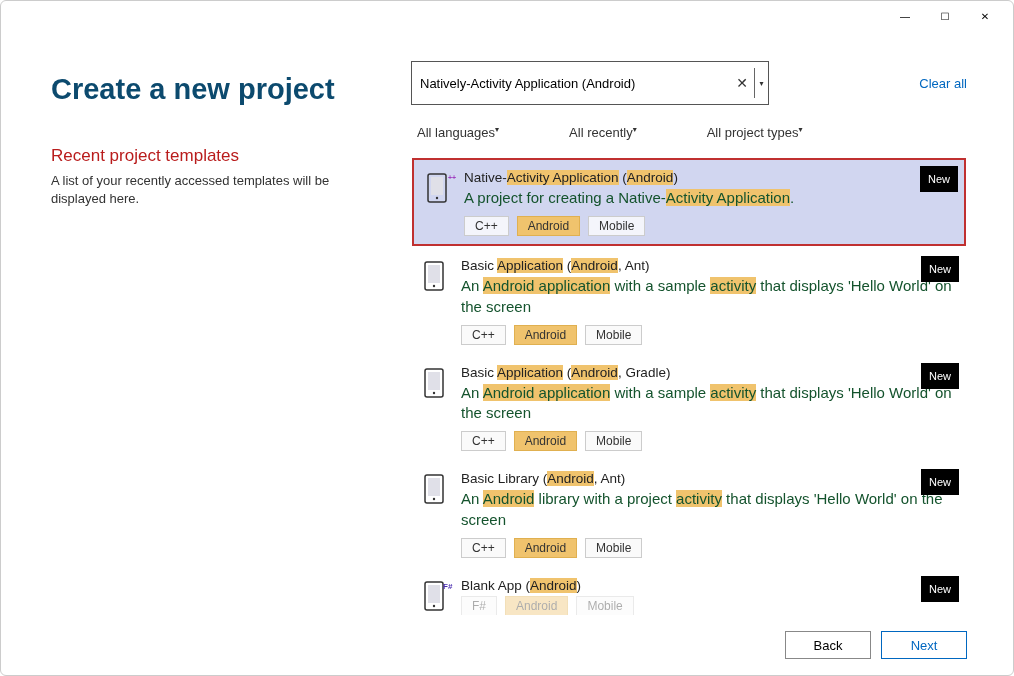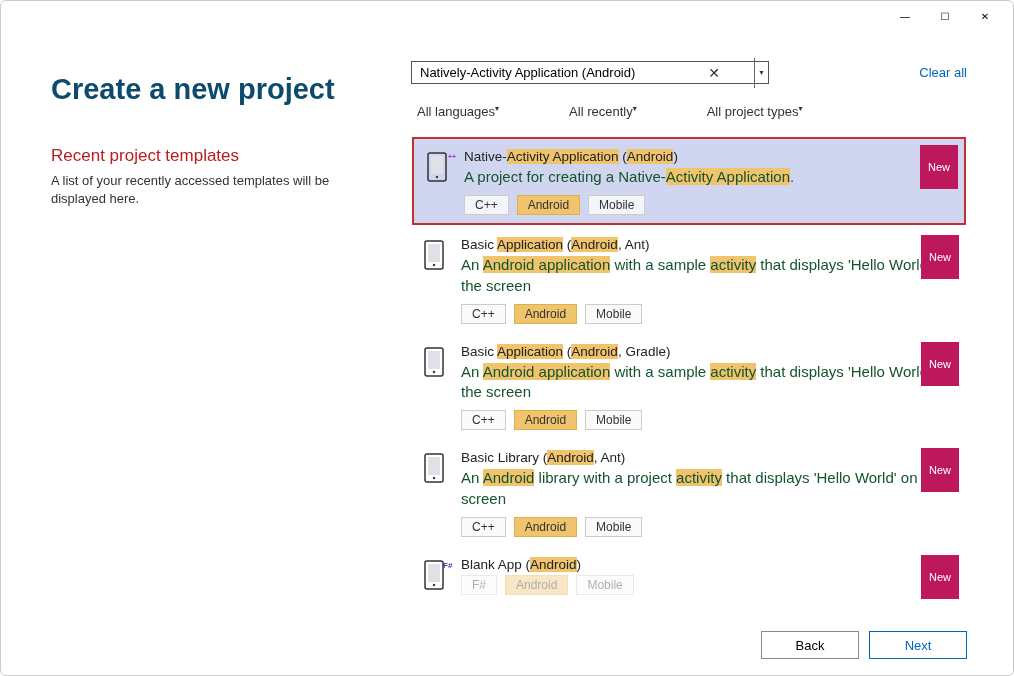--- a/index.html
+++ b/index.html
@@ -74,28 +74,27 @@
   }
   .top-row {
     display: flex;
     align-items: center;
     margin-top: 18px;
     margin-bottom: 20px;
     gap: 12px;
   }
   .search-box {
     border: 1px solid #555;
-    height: 23px;
+    height: 44px;
     width: 358px;
     display: flex;
     align-items: center;
     padding: 0 0 0 8px;
     font-size: 13px;
     position: relative;
-    gap: 28px;
   }
   .search-input {
     border: none;
     outline: none;
     flex: 1;
     font-size: 13px;
     font-family: inherit;
   }
   .search-clear {
     width: 24px;
@@ -198,42 +197,42 @@
     background: #f0c36d;
   }
   .hl {
     background: #f0c36d;
     text-align: center;
   }
   .new-badge {
     position: absolute;
     top: 8px;
     right: 8px;
-    background: #be185d;
+    background: #000000;
     color: #fff;
     font-size: 11px;
-    padding: 16px 8px;
+    padding: 7px 8px;
   }
   .template-item.selected .new-badge {
     top: 6px;
     right: 6px;
   }
   .faded-item {
     opacity: 0.4;
   }
   .footer {
     height: 60px;
     display: flex;
     justify-content: flex-end;
     align-items: center;
     padding-right: 46px;
     gap: 10px;
   }
   .btn {
-    width: 98px;
+    width: 86px;
     height: 28px;
     border: 1px solid #888;
     background: #fff;
     font-size: 13px;
     font-family: inherit;
     cursor: default;
   }
   .btn.primary {
     border: 1px solid #0067c0;
     color: #0067c0;

